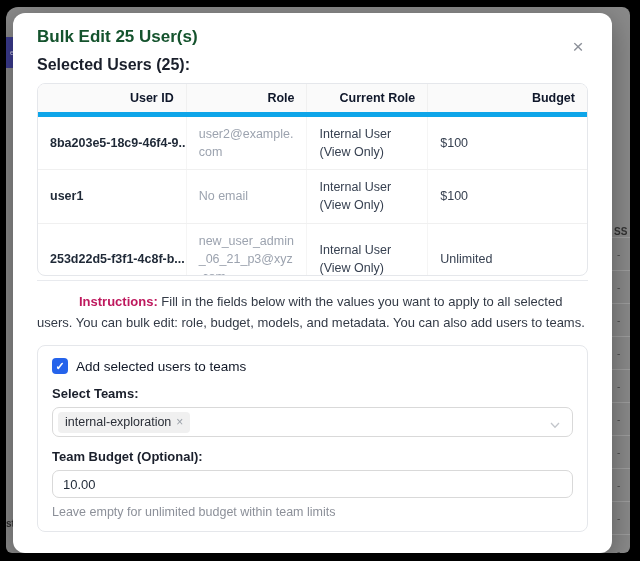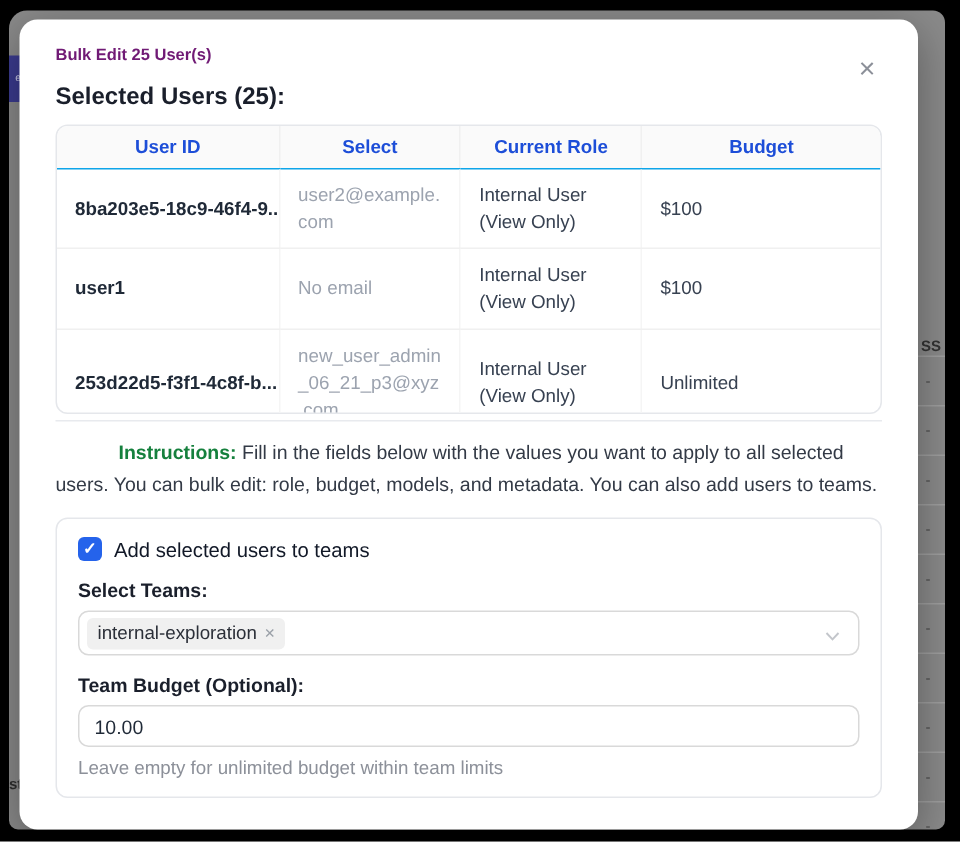--- a/index.html
+++ b/index.html
@@ -32,46 +32,46 @@
   .bg-dash-row {
     height:33px; border-top:1px solid #9e9e9e; color:#4c4c4c;
     font-size:10px; line-height:33px; padding-left:6px;
   }
   
   .modal {
     position:absolute; left:13px; top:13px; width:599px; height:540px;
     background:#fff; border-radius:12px; padding:14px 24px 0 24px; overflow:hidden;
     box-shadow:0 8px 30px rgba(0,0,0,.35);
   }
-  .modal-title { font-size:11px; font-weight:bold; color:#701a75; line-height:20px; }
+  .modal-title { font-size:17px; font-weight:bold; color:#14532d; line-height:20px; }
   .close-btn {
     position:absolute; top:24px; right:24px; width:20px; height:20px;
     font-size:19px; line-height:20px; color:#8c9099; text-align:center; cursor:pointer; font-weight:300;
   }
   .selected-label { margin-top:9px; font-size:16px; font-weight:bold; color:#1a1f2b; }
   .table-wrap {
     margin-top:9px; height:193px; border:1px solid #e5e7eb; border-radius:8px;
     overflow:hidden; background:#fff;
   }
   table { width:100%; border-collapse:collapse; font-size:12.5px; table-layout:fixed; }
   thead th {
-    background:#fafafa; text-align:center; font-weight:bold; color:#1d4ed8;
-    padding:7px 12px; border-bottom:1px solid #0ea5e9; border-right:1px solid #f0f0f0;
+    background:#fafafa; text-align:right; font-weight:bold; color:#0f172a;
+    padding:7px 12px; border-bottom:5px solid #0ea5e9; border-right:1px solid #f0f0f0;
   }
   thead th:last-child { border-right:none; }
   tbody td {
     padding:8px 12px; border-bottom:1px solid #f0f0f0; border-right:1px solid #f5f5f5;
     color:#374151; line-height:1.45; vertical-align:middle;
   }
   tbody td:last-child { border-right:none; }
   td.cell-uid { font-weight:bold; color:#1f2937; white-space:nowrap; overflow:hidden; }
   td.cell-email { color:#9ca3af; overflow-wrap:anywhere; }
   .divider { border-top:1px solid #e8eaee; margin-top:4px; }
   .instructions { margin-top:10px; font-size:13px; line-height:21px; color:#333a46; }
-  .instructions b { color:#15803d;padding-left:42px; }
+  .instructions b { color:#be185d;padding-left:42px; }
   
   .card { margin-top:12px; border:1px solid #e5e7eb; border-radius:8px; background:#fff; }
   .card-header {
     background:#fafafa; border-bottom:1px solid #e5e7eb; border-radius:8px 8px 0 0;
     padding:8px 14px; font-size:13px; font-weight:bold; color:#1a1f2b;
   }
   .card-body { padding:12px 14px 12px 14px; }
   .check-row { display:flex; align-items:center; gap:8px; cursor:pointer; }
   .checkbox {
     width:16px; height:16px; background:#2563eb; border-radius:4px;
@@ -132,21 +132,21 @@
     <table>
       <colgroup>
           <col style="width:27%">
           <col style="width:22%">
           <col style="width:22%">
           <col style="width:29%">
         </colgroup>
       <thead>
         <tr>
           <th>User ID</th>
-          <th>Select</th>
+          <th>Role</th>
           <th>Current Role</th>
           <th>Budget</th>
         </tr>
       </thead>
       <tbody>
         <tr>
           <td class="cell-uid">8ba203e5-18c9-46f4-9...</td>
           <td class="cell-email">user2@example.com</td>
           <td>Internal User (View Only)</td>
           <td>$100</td>

